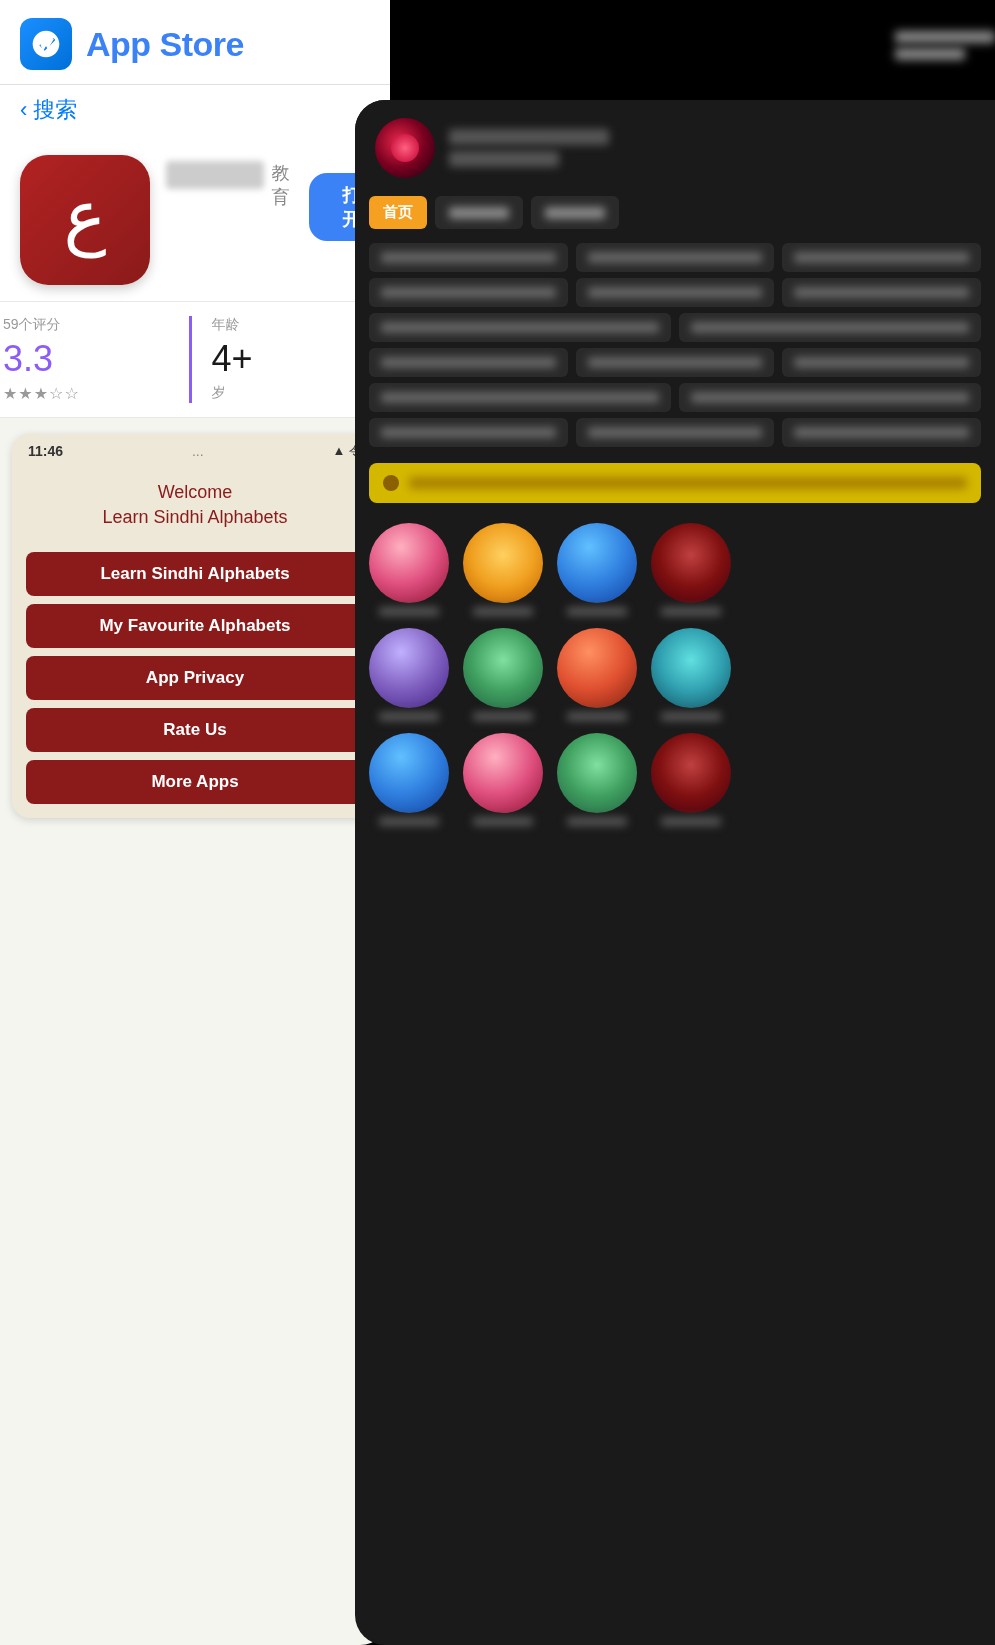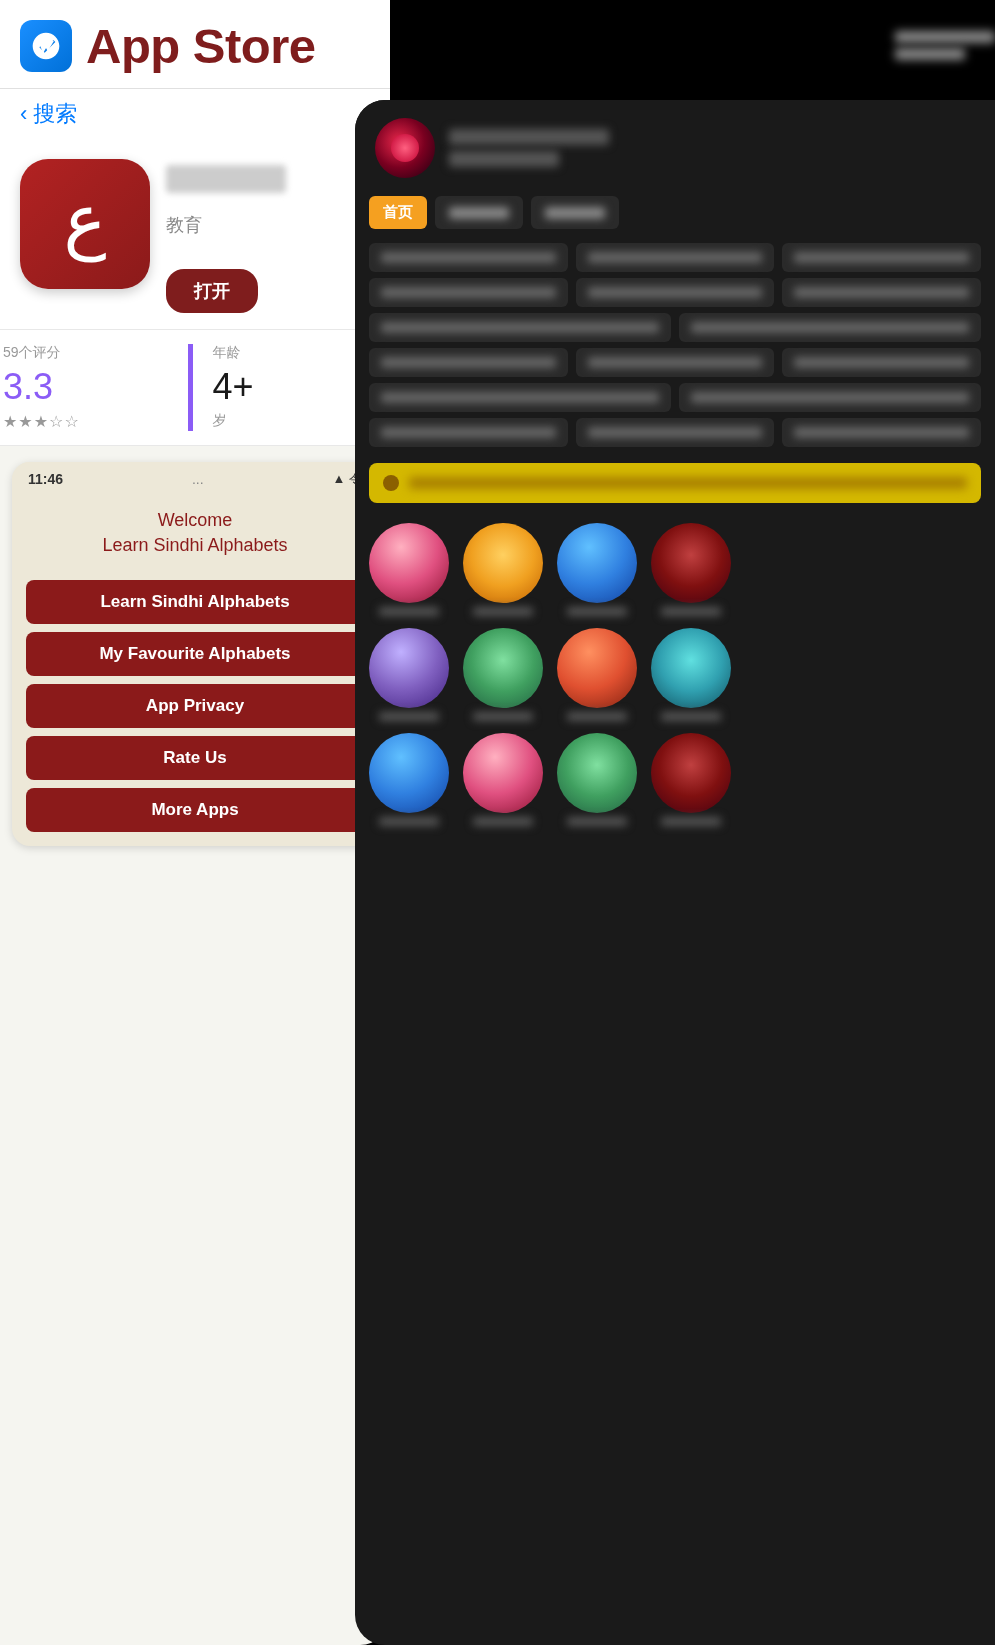--- a/index.html
+++ b/index.html
@@ -46,23 +46,23 @@
       justify-content: center;
     }
 
     .app-store-icon svg {
       width: 32px;
       height: 32px;
       fill: white;
     }
 
     .top-bar-title {
-      font-size: 49px;
+      font-size: 34px;
       font-weight: 700;
-      color: #7f1d1d;
+      color: #3b82f6;
       letter-spacing: -0.5px;
     }
 
     
     .nav-bar {
       background: #fff;
       padding: 10px 20px;
       display: flex;
       align-items: center;
       gap: 6px;
@@ -106,41 +106,41 @@
       color: white;
       font-size: 72px;
       font-weight: 300;
       font-family: 'Georgia', serif;
       margin-top: -8px;
     }
 
     .app-meta {
       flex: 1;
       display: flex;
-      flex-direction: column;
-      gap: 20px;
+      flex-direction: row;
+      gap: 8px;
       padding-top: 6px;
     }
 
     .app-name-blurred {
       width: 120px;
       height: 28px;
       background: #ccc;
       border-radius: 4px;
       filter: blur(3px);
     }
 
     .app-category {
       color: #888;
       font-size: 18px;
       font-weight: 400;
     }
 
     .open-button {
-      background: #7f1d1d;
+      background: #3b82f6;
       color: white;
       border: none;
       border-radius: 18px;
       padding: 10px 28px;
       font-size: 18px;
       font-weight: 600;
       cursor: pointer;
       width: fit-content;
       margin-top: 12px;
     }
@@ -154,21 +154,21 @@
     }
 
     .rating-block {
       flex: 1;
       display: flex;
       flex-direction: column;
       gap: 4px;
     }
 
     .rating-block + .rating-block {
-      border-left: 5px solid #8b5cf6;
+      border-left: 3px solid #8b5cf6;
       padding-left: 20px;
       margin-left: 10px;
     }
 
     .rating-subtitle {
       color: #999;
       font-size: 14px;
     }
 
     .rating-number {

